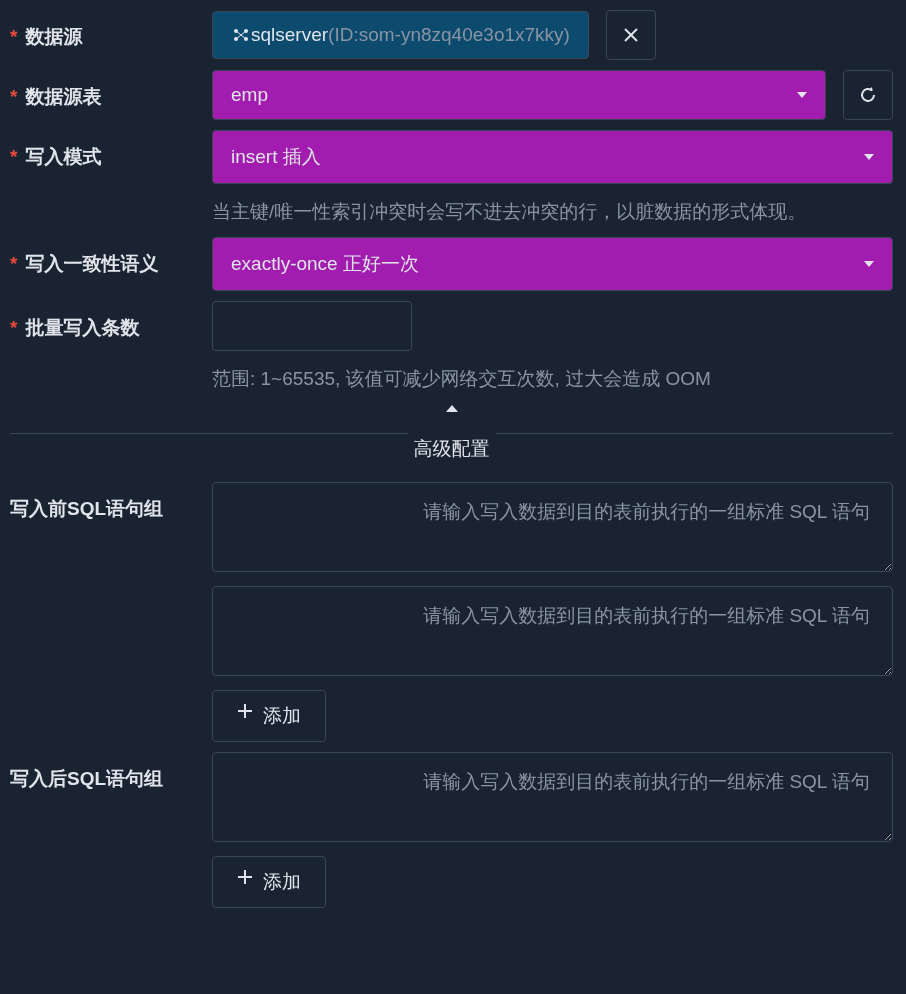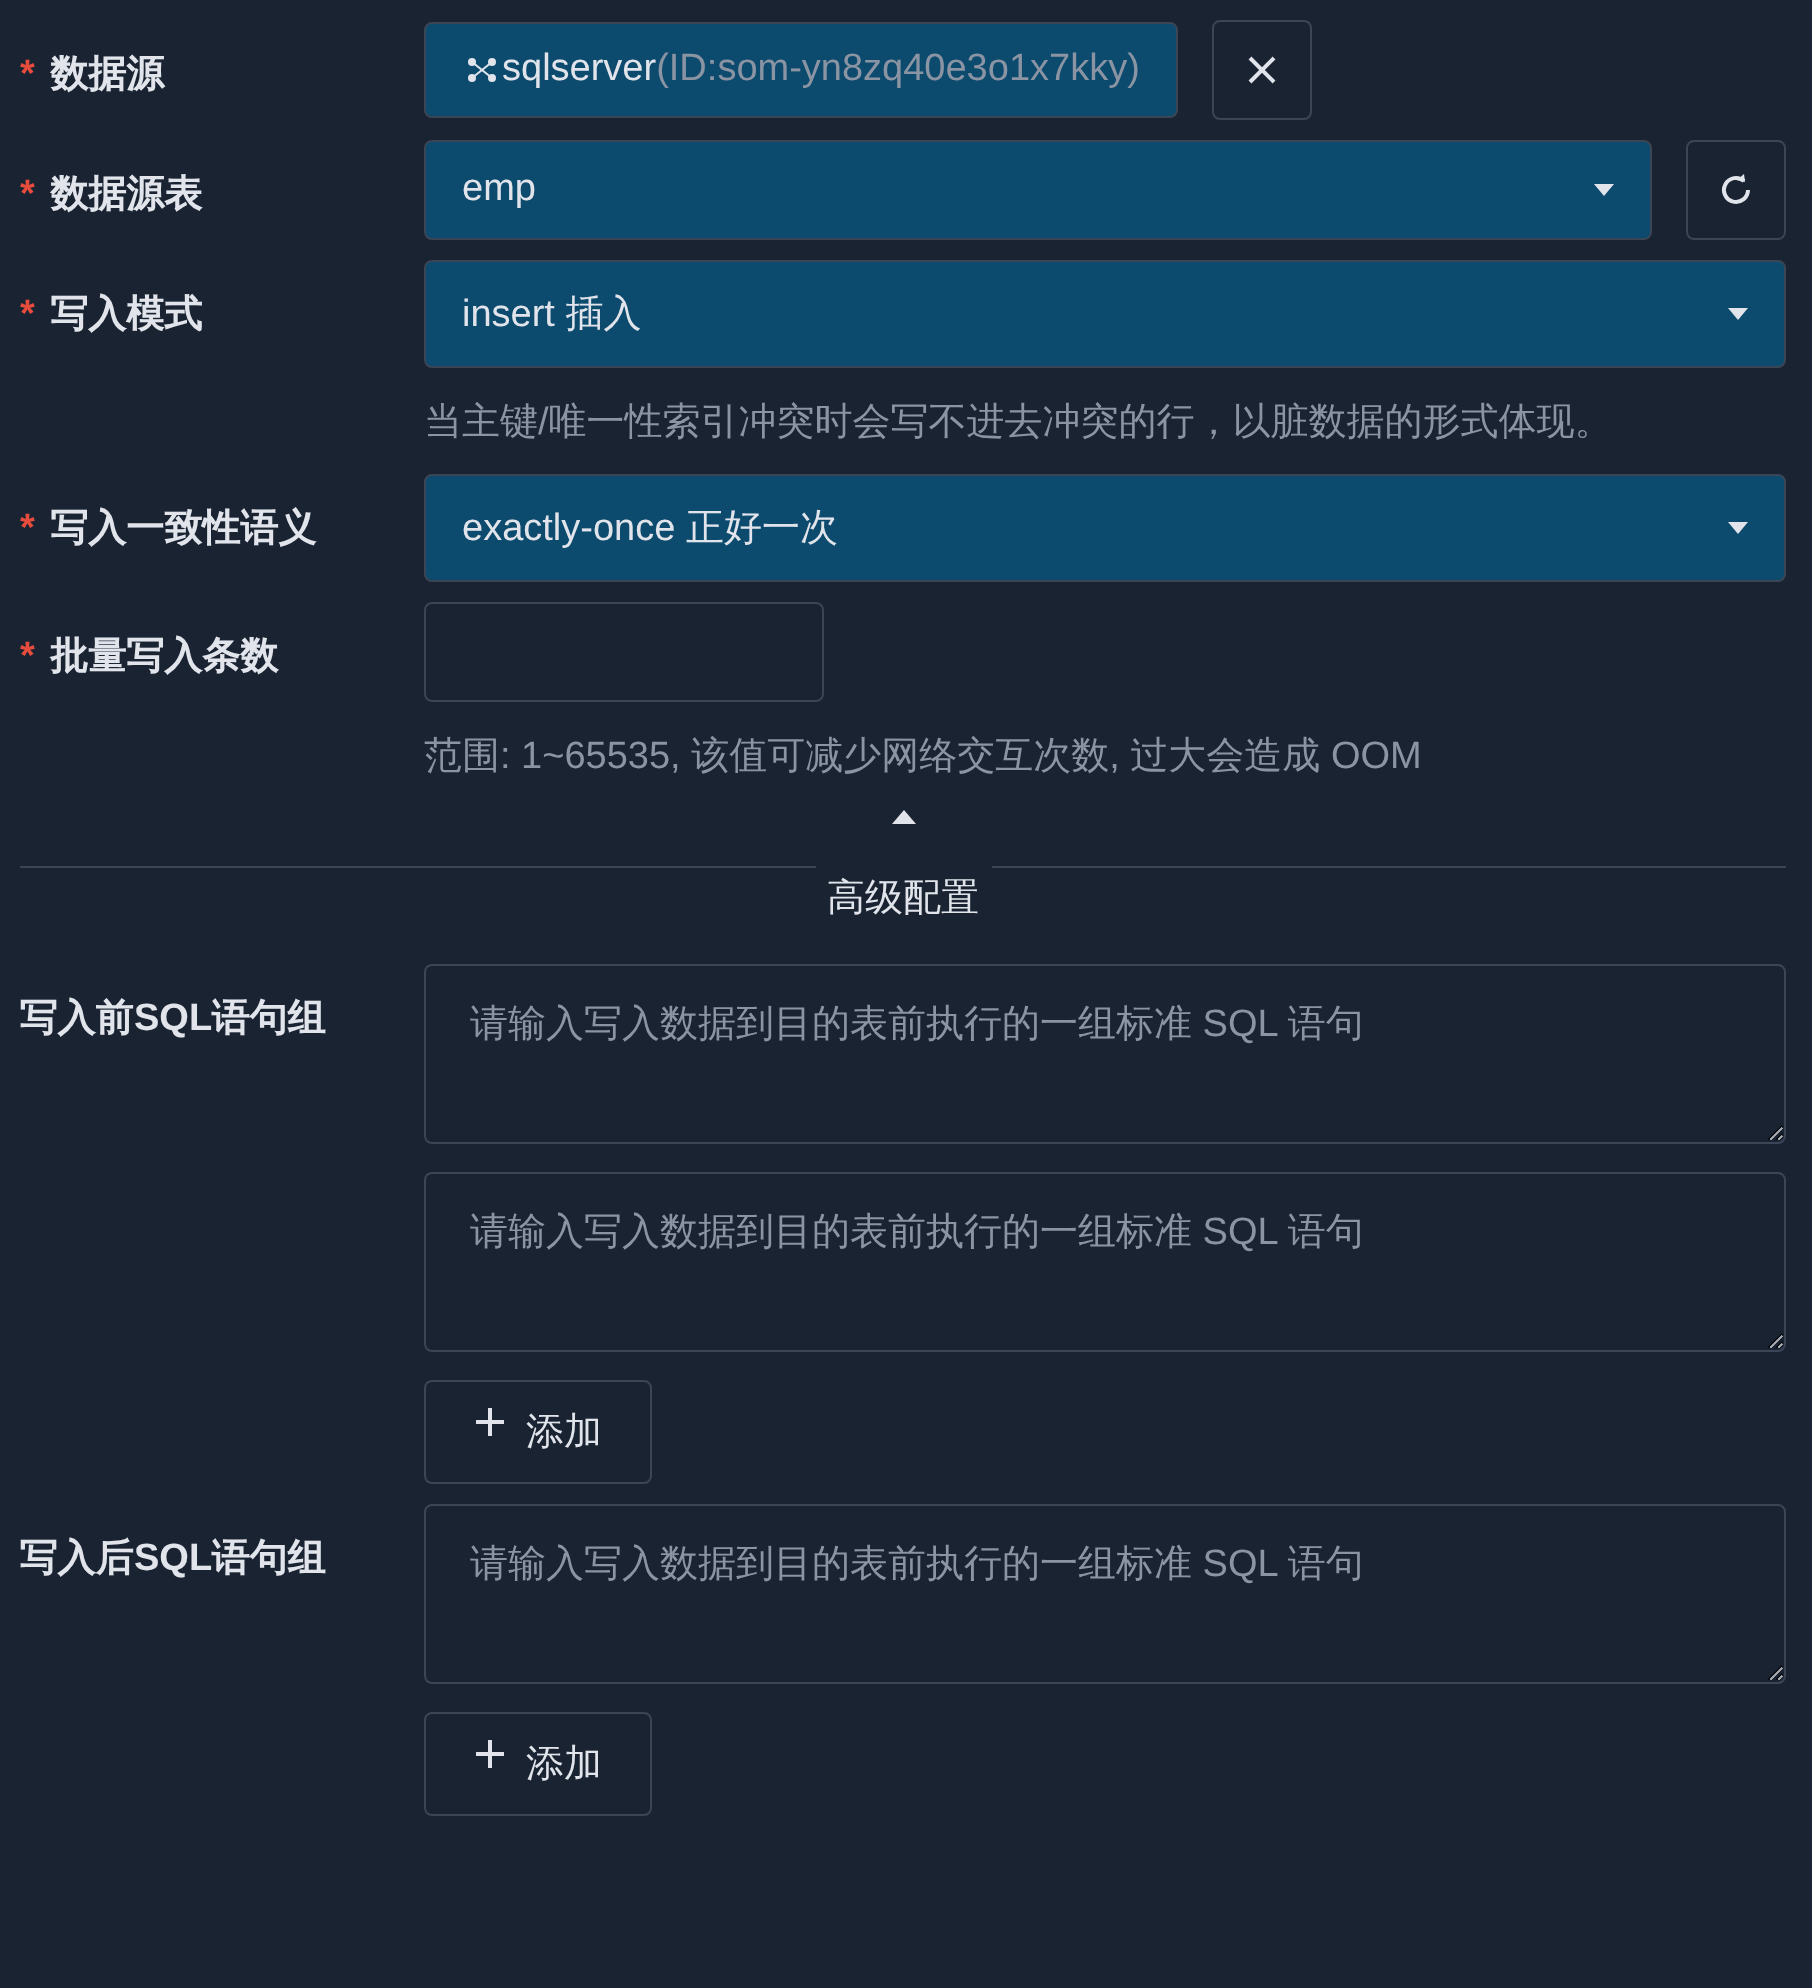--- a/index.html
+++ b/index.html
@@ -71,21 +71,21 @@
   background: #1a2332;
   display: flex;
   align-items: center;
   justify-content: center;
   cursor: pointer;
   color: #e1e5eb;
 }
 .select-box {
   border: 1px solid #3a4556;
   border-radius: 4px;
-  background: #0c4a6e;
+  background: #a21caf;
   padding: 13px 18px;
   display: flex;
   align-items: center;
   justify-content: space-between;
   flex: 1;
   cursor: pointer;
   color: #e1e5eb;
   font-size: 19px;
 }
 .select-caret {
@@ -152,20 +152,21 @@
   border: 1px solid #3a4556;
   border-radius: 4px;
   background: #1a2332;
   padding: 16px 22px;
   color: #e1e5eb;
   font-size: 19px;
   min-height: 90px;
   width: 100%;
   resize: vertical;
   font-family: inherit;
+  text-align: right;
 }
 .textarea-box::placeholder, .input-box::placeholder {
   color: #8a94a3;
 }
 .add-btn {
   border: 1px solid #3a4556;
   border-radius: 4px;
   background: #1a2332;
   padding: 12px 24px;
   color: #e1e5eb;

